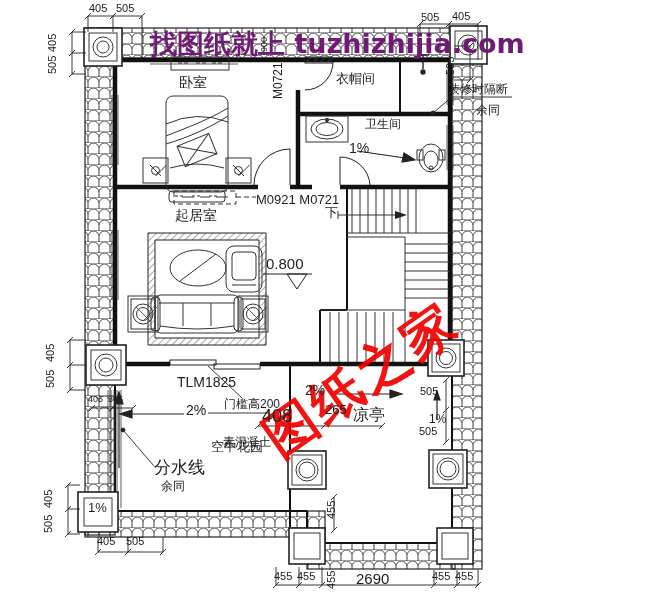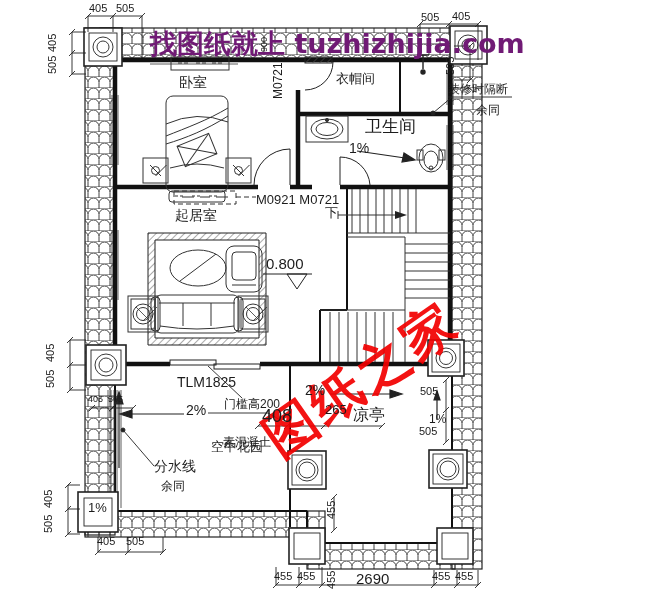--- a/index.html
+++ b/index.html
@@ -333,34 +333,34 @@
     <line x1="92" y1="408" x2="133" y2="408"></line>
     <path d="M89,411 l6,-6 M109,411 l6,-6 M130,411 l6,-6"></path>
   </g>
 </svg>
 
 <span class="wm-top">找图纸就上 tuzhizhijia.com</span>
 <span class="wm-diag">图纸之家</span>
 
 <span class="lbl" style="left:179px;top:75px;font-size:14px">卧室</span>
 <span class="lbl" style="left:336px;top:72px;font-size:13px">衣帽间</span>
-<span class="lbl" style="left:365px;top:118px;font-size:17px">卫生间</span>
+<span class="lbl" style="left:365px;top:118px;font-size:12px">卫生间</span>
 <span class="lbl" style="left:175px;top:208px;font-size:14px">起居室</span>
 <span class="lbl" style="left:211px;top:440px;font-size:13px">空中花园</span>
 <span class="lbl" style="left:353px;top:407px;font-size:16px">凉亭</span>
 
 <span class="vlbl" style="left:284px;top:87px;font-size:12px">M0721</span>
 <span class="lbl" style="left:256px;top:193px;font-size:13px">M0921 M0721</span>
 <span class="lbl" style="left:177px;top:375px;font-size:14px">TLM1825</span>
 <span class="lbl" style="left:224px;top:398px;font-size:12px">门槛高200</span>
 
 <span class="lbl" style="left:448px;top:83px;font-size:12px">装修时隔断</span>
 <span class="lbl" style="left:476px;top:104px;font-size:12px">余同</span>
 <span class="lbl" style="left:223px;top:436px;font-size:12px">素混凝土</span>
-<span class="lbl" style="left:154px;top:459px;font-size:14px">分水线</span>
+<span class="lbl" style="left:154px;top:459px;font-size:17px">分水线</span>
 <span class="lbl" style="left:161px;top:480px;font-size:12px">余同</span>
 <span class="lbl" style="left:325px;top:206px;font-size:13px">下</span>
 <span class="lbl" style="left:266px;top:256px;font-size:15px">0.800</span>
 
 <span class="lbl" style="left:349px;top:141px;font-size:14px">1%</span>
 <span class="lbl" style="left:186px;top:403px;font-size:14px">2%</span>
 <span class="lbl" style="left:305px;top:383px;font-size:14px">2%</span>
 <span class="lbl" style="left:88px;top:501px;font-size:13px">1%</span>
 <span class="lbl" style="left:429px;top:413px;font-size:12px">1%</span>
 

